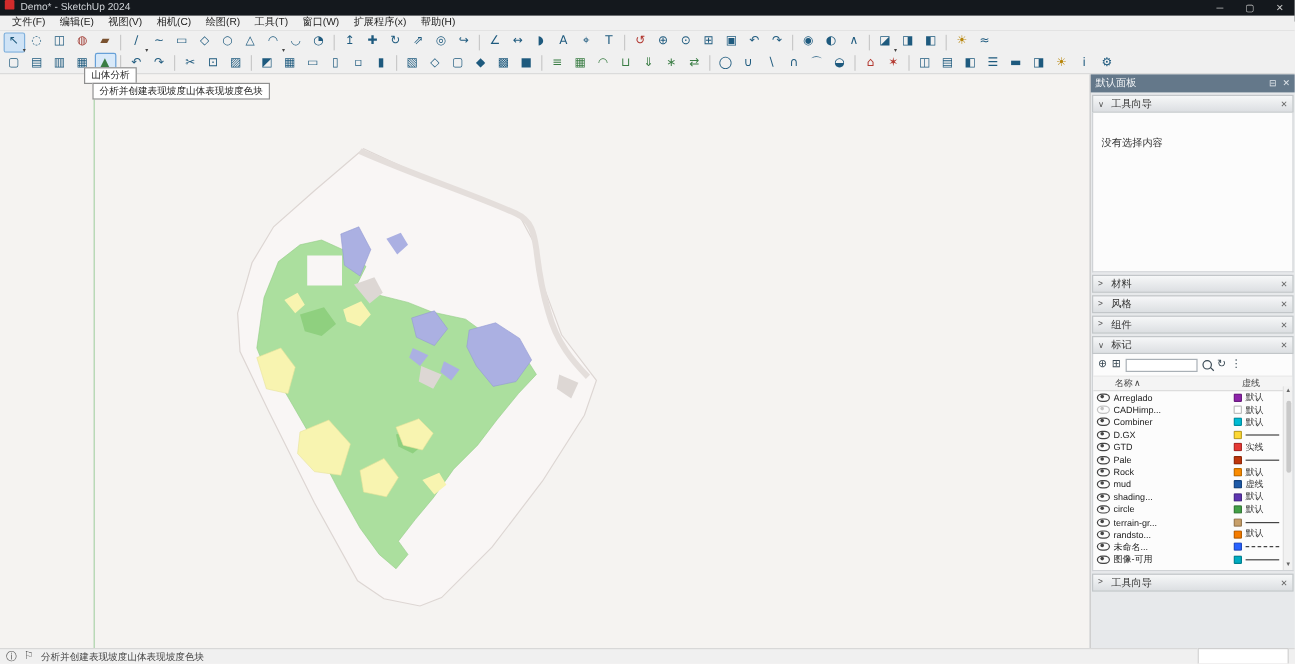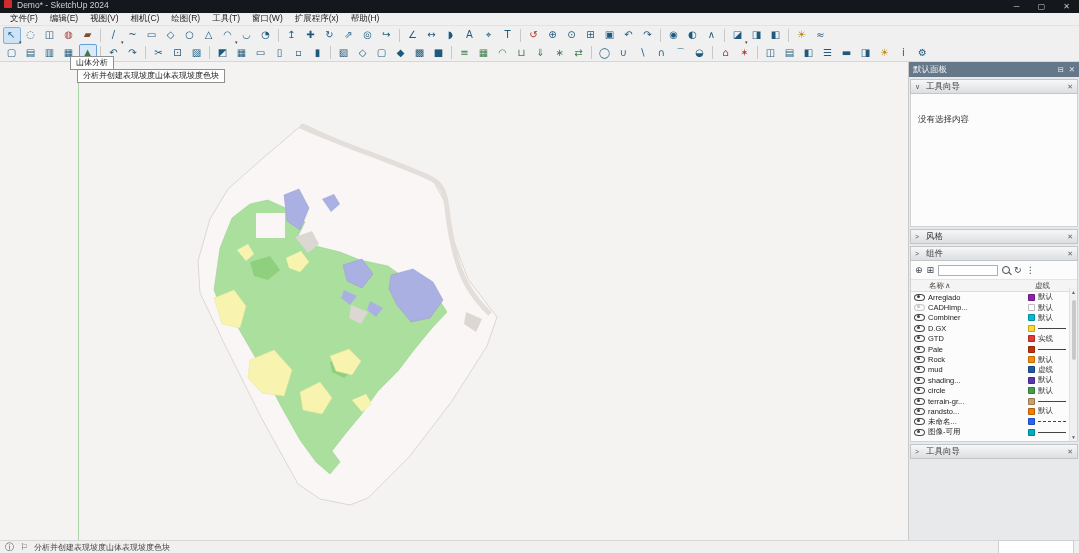--- a/index.html
+++ b/index.html
@@ -444,30 +444,40 @@
       <span class="seclabel">工具向导</span>
       <span class="secx">✕</span>
     </div>
     <div class="entity-content">
       <span>没有选择内容</span>
     </div>
 
     <div id="collapsed-top">
         <div class="secbar">
           <span class="chev">&gt;</span>
+          <span class="seclabel">材料</span>
+          <span class="secx">✕</span>
+        </div>
+        <div class="secbar">
+          <span class="chev">&gt;</span>
           <span class="seclabel">风格</span>
           <span class="secx">✕</span>
         </div>
         <div class="secbar">
           <span class="chev">&gt;</span>
           <span class="seclabel">组件</span>
           <span class="secx">✕</span>
         </div>
       </div>
 
+    <div class="secbar">
+      <span class="chev">∨</span>
+      <span class="seclabel">标记</span>
+      <span class="secx">✕</span>
+    </div>
     <div class="tags-content">
       <div class="tags-toolbar">
         <span class="ticon">⊕</span>
         <span class="ticon">⊞</span>
         <input class="search" placeholder="" style="">
         <span class="mag"></span>
         <span class="ticon">↻</span>
         <span class="ticon">⋮</span>
       </div>
       <div class="thead">

